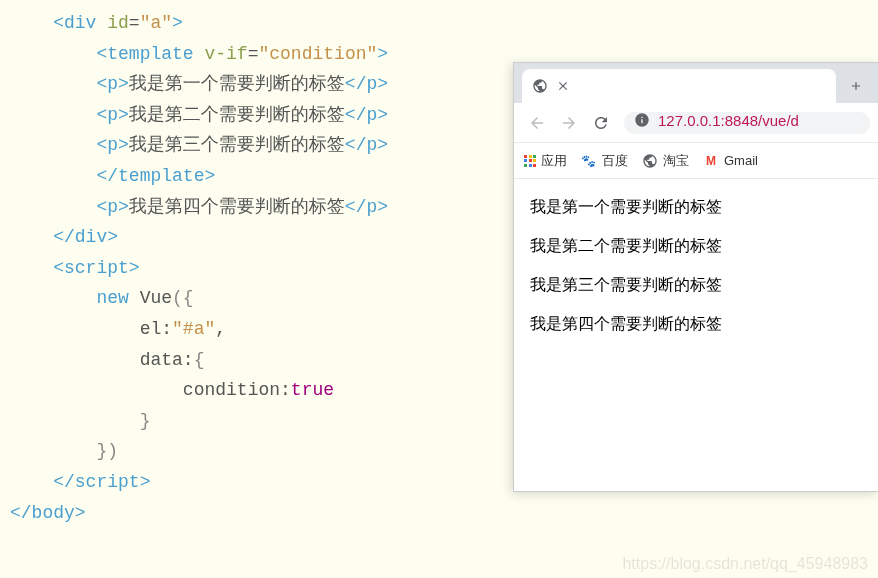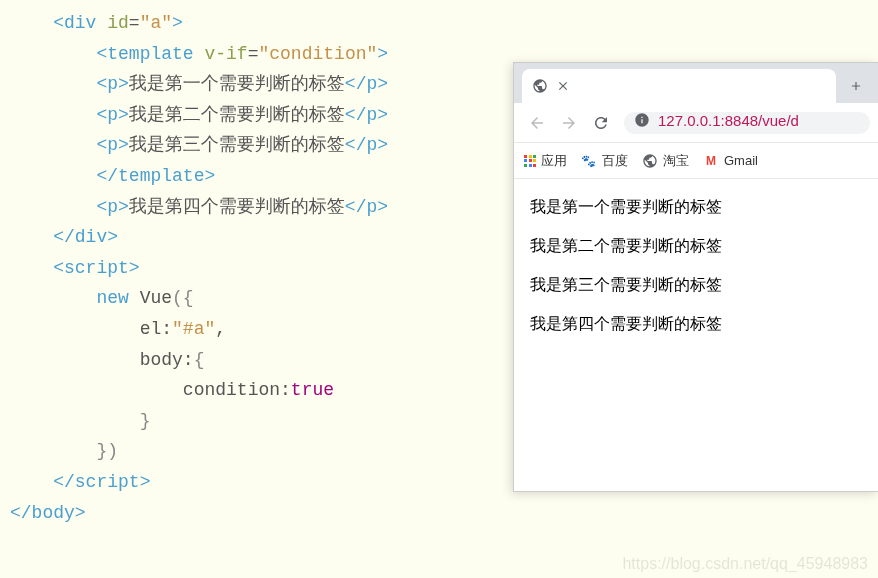--- a/index.html
+++ b/index.html
@@ -218,21 +218,21 @@
   <div class="line"><span>        </span><span class="tag">&lt;p&gt;</span><span class="text">我是第一个需要判断的标签</span><span class="tag">&lt;/p&gt;</span></div>
   <div class="line"><span>        </span><span class="tag">&lt;p&gt;</span><span class="text">我是第二个需要判断的标签</span><span class="tag">&lt;/p&gt;</span></div>
   <div class="line"><span>        </span><span class="tag">&lt;p&gt;</span><span class="text">我是第三个需要判断的标签</span><span class="tag">&lt;/p&gt;</span></div>
   <div class="line"><span>        </span><span class="tag">&lt;/template&gt;</span></div>
   <div class="line"><span>        </span><span class="tag">&lt;p&gt;</span><span class="text">我是第四个需要判断的标签</span><span class="tag">&lt;/p&gt;</span></div>
   <div class="line"><span>    </span><span class="tag">&lt;/div&gt;</span></div>
   <div class="line"><span></span></div>
   <div class="line"><span>    </span><span class="tag">&lt;script&gt;</span></div>
   <div class="line"><span>        </span><span class="keyword">new</span><span class="text"> Vue</span><span class="bracket">({</span></div>
   <div class="line"><span>            </span><span class="text">el</span><span class="text">:</span><span class="value">"#a"</span><span class="text">,</span></div>
-  <div class="line"><span>            </span><span class="text">body</span><span class="text">:</span><span class="bracket">{</span></div>
+  <div class="line"><span>            </span><span class="text">data</span><span class="text">:</span><span class="bracket">{</span></div>
   <div class="line"><span>                </span><span class="text">condition</span><span class="text">:</span><span class="bool">true</span></div>
   <div class="line"><span>            </span><span class="bracket">}</span></div>
   <div class="line"><span>        </span><span class="bracket">})</span></div>
   <div class="line"><span>    </span><span class="tag">&lt;/script&gt;</span></div>
   <div class="line"><span></span><span class="tag">&lt;/body&gt;</span></div>
 </div>
 
 <div class="browser-window">
   <div class="tab-bar">
     <div class="tab">

